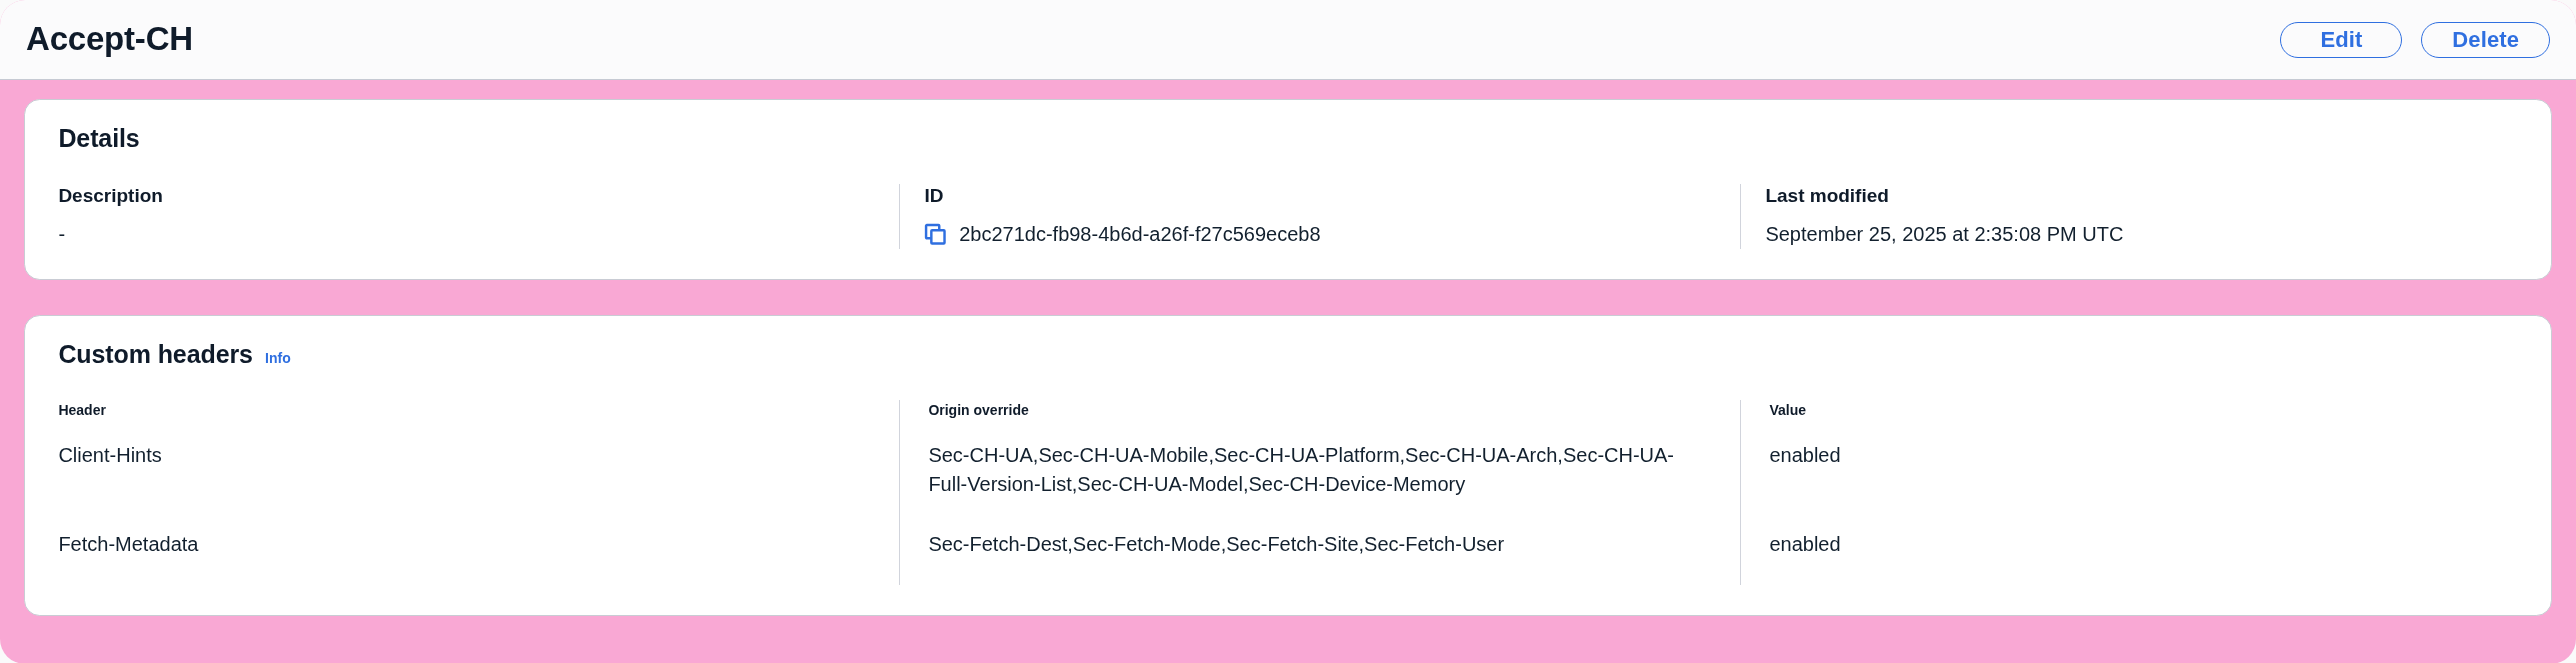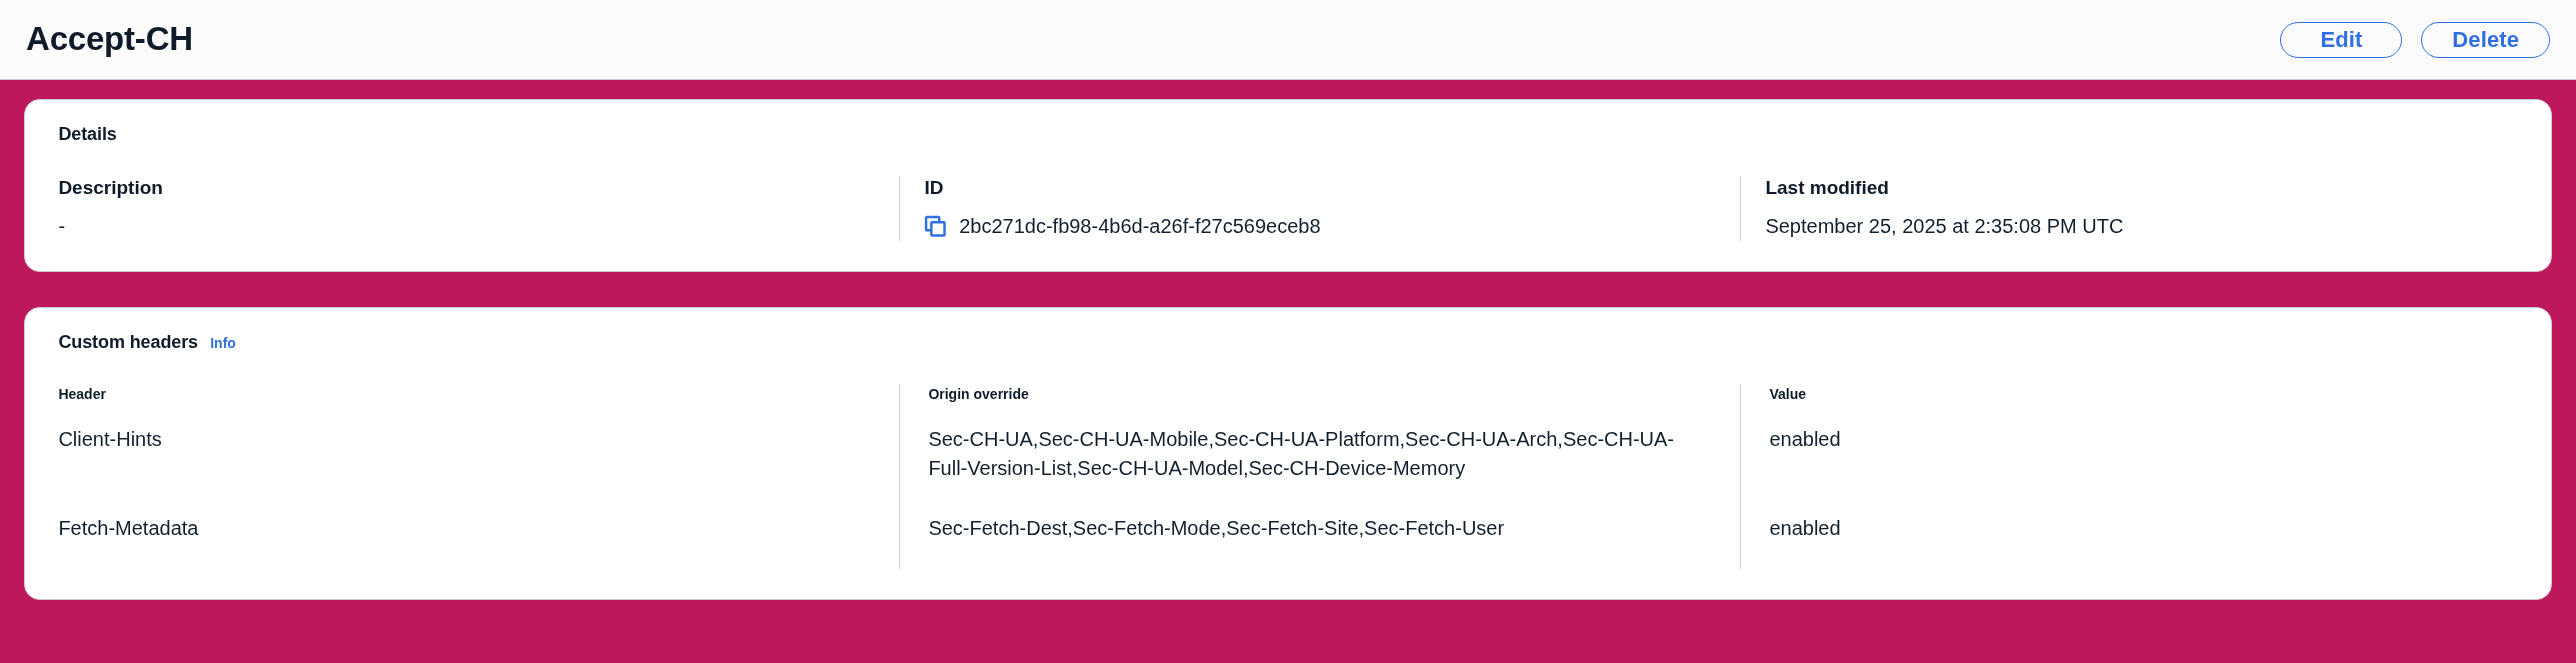--- a/index.html
+++ b/index.html
@@ -9,23 +9,24 @@
     height: 664px;
     background: #fafafa;
     font-family: "Liberation Sans", sans-serif;
     color: #0f1b2a;
     -webkit-font-smoothing: antialiased;
   }
 
   .page {
     width: 2576px;
     height: 664px;
-    background: #be185d;
+    background: #f9a8d4;
     position: relative;
     overflow: hidden;
+    border-radius: 25px;
   }
 
   
   .page-header {
     height: 80px;
     padding: 0 26px 0 26px;
     display: flex;
     align-items: center;
     justify-content: space-between;
     background: #fbfbfc;
@@ -80,21 +81,21 @@
   }
 
   .card-title-row {
     display: flex;
     align-items: baseline;
     gap: 12.2px;
     margin-bottom: 31px;
   }
 
   .card-title {
-    font-size: 18px;
+    font-size: 25px;
     font-weight: 700;
     color: #0f1b2a;
     letter-spacing: -0.1px;
   }
 
   .info-link {
     font-size: 14px;
     font-weight: 700;
     color: #2f6fe0;
     text-decoration: none;

